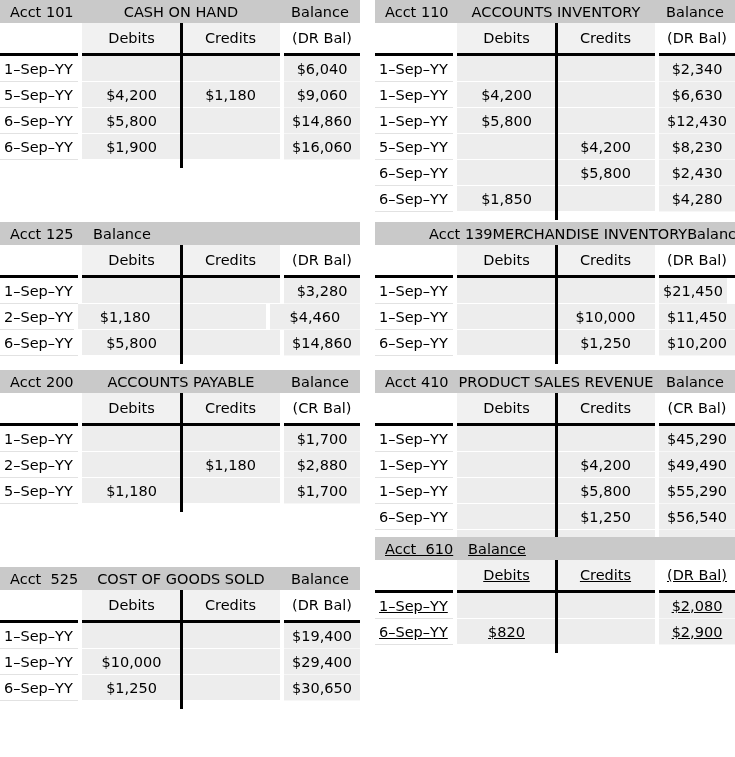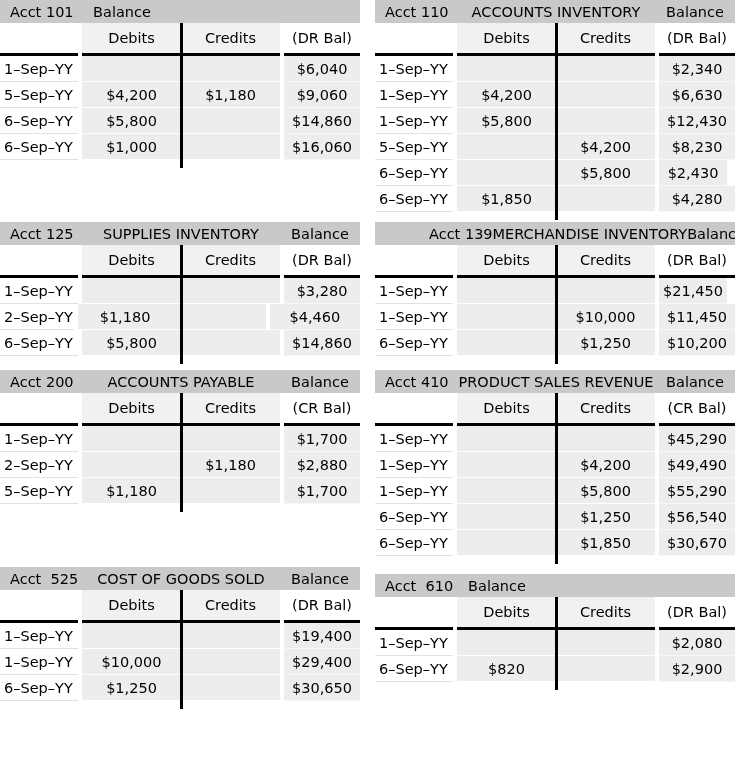--- a/index.html
+++ b/index.html
@@ -128,21 +128,21 @@
     background: #000;
   }
 
   .gap { background: #ffffff; }
 </style>
 </head>
 <body>
 
 <div id="sheet">
     <div class="ledger" style="left: 0px; top: 0px; width: 360px;">
-      <div class="acct-header"><div class="acct-no" style="width: 72px;">Acct 101</div><div class="acct-bal" style="width: 80px;">Balance</div></div>
+      <div class="acct-header"><div class="acct-no" style="width: 72px;">Acct 101</div><div class="acct-title">CASH ON HAND</div><div class="acct-bal" style="width: 80px;">Balance</div></div>
       <div class="colhead">
         <div class="c-date" style="width: 78px;"></div>
         <div class="gap" style="width: 4px;"></div>
         <div class="c-debit" style="width: 99px;">Debits</div>
         <div class="c-credit" style="width: 99px;">Credits</div>
         <div class="gap" style="width: 4px;"></div>
         <div class="c-bal" style="width: 76px;">(DR Bal)</div>
       </div>
       <div class="rule">
         <div class="r-seg" style="width: 78px;"></div>
@@ -171,21 +171,21 @@
         <div class="c-date" style="width: 78px;">6–Sep–YY</div>
         <div class="gap" style="width: 4px;"></div>
         <div class="c-debit" style="width: 99px;">$5,800</div>
         <div class="c-credit" style="width: 99px;"></div>
         <div class="gap" style="width: 4px;"></div>
         <div class="c-bal" style="width: 76px;">$14,860</div>
       </div>
       <div class="row">
         <div class="c-date" style="width: 78px;">6–Sep–YY</div>
         <div class="gap" style="width: 4px;"></div>
-        <div class="c-debit" style="width: 99px;">$1,000</div>
+        <div class="c-debit" style="width: 99px;">$1,900</div>
         <div class="c-credit" style="width: 99px;"></div>
         <div class="gap" style="width: 4px;"></div>
         <div class="c-bal" style="width: 76px;">$16,060</div>
       </div>
       <div class="tail">
         <div class="t-date" style="width: 360px;"></div>
       </div>
       <div class="vdiv" style="left: 180px; top: 23px; height: 145px;"></div>
     </div>
     <div class="ledger" style="left: 375px; top: 0px; width: 360px;">
@@ -236,37 +236,37 @@
         <div class="c-credit" style="width: 99px;">$4,200</div>
         <div class="gap" style="width: 4px;"></div>
         <div class="c-bal" style="width: 76px;">$8,230</div>
       </div>
       <div class="row">
         <div class="c-date" style="width: 78px;">6–Sep–YY</div>
         <div class="gap" style="width: 4px;"></div>
         <div class="c-debit" style="width: 99px;"></div>
         <div class="c-credit" style="width: 99px;">$5,800</div>
         <div class="gap" style="width: 4px;"></div>
-        <div class="c-bal" style="width: 68px;">$2,430</div>
+        <div class="c-bal" style="width: 76px;">$2,430</div>
       </div>
       <div class="row">
         <div class="c-date" style="width: 78px;">6–Sep–YY</div>
         <div class="gap" style="width: 4px;"></div>
         <div class="c-debit" style="width: 99px;">$1,850</div>
         <div class="c-credit" style="width: 99px;"></div>
         <div class="gap" style="width: 4px;"></div>
         <div class="c-bal" style="width: 76px;">$4,280</div>
       </div>
       <div class="tail">
         <div class="t-date" style="width: 360px;"></div>
       </div>
       <div class="vdiv" style="left: 180px; top: 23px; height: 197px;"></div>
     </div>
     <div class="ledger" style="left: 0px; top: 222px; width: 360px;">
-      <div class="acct-header"><div class="acct-no" style="width: 72px;">Acct 125</div><div class="acct-title">SUPPLIES INVENTORY</div><div class="acct-bal" style="width: 80px;">Balance</div></div>
+      <div class="acct-header"><div class="acct-no" style="width: 72px;">Acct 125</div><div class="acct-bal" style="width: 80px;">Balance</div></div>
       <div class="colhead">
         <div class="c-date" style="width: 78px;"></div>
         <div class="gap" style="width: 4px;"></div>
         <div class="c-debit" style="width: 99px;">Debits</div>
         <div class="c-credit" style="width: 99px;">Credits</div>
         <div class="gap" style="width: 4px;"></div>
         <div class="c-bal" style="width: 76px;">(DR Bal)</div>
       </div>
       <div class="rule">
         <div class="r-seg" style="width: 78px;"></div>
@@ -497,21 +497,21 @@
         <div class="c-debit" style="width: 99px;">$1,250</div>
         <div class="c-credit" style="width: 99px;"></div>
         <div class="gap" style="width: 4px;"></div>
         <div class="c-bal" style="width: 76px;">$30,650</div>
       </div>
       <div class="tail">
         <div class="t-date" style="width: 360px;"></div>
       </div>
       <div class="vdiv" style="left: 180px; top: 23px; height: 119px;"></div>
     </div>
-    <div class="ledger" style="left: 375px; top: 574px; width: 360px;">
+    <div class="ledger" style="left: 375px; top: 537px; width: 360px; text-decoration: underline;">
       <div class="acct-header"><div class="acct-no" style="width: 72px;">Acct  610</div><div class="acct-bal" style="width: 80px;">Balance</div></div>
       <div class="colhead">
         <div class="c-date" style="width: 78px;"></div>
         <div class="gap" style="width: 4px;"></div>
         <div class="c-debit" style="width: 99px;">Debits</div>
         <div class="c-credit" style="width: 99px;">Credits</div>
         <div class="gap" style="width: 4px;"></div>
         <div class="c-bal" style="width: 76px;">(DR Bal)</div>
       </div>
       <div class="rule">

